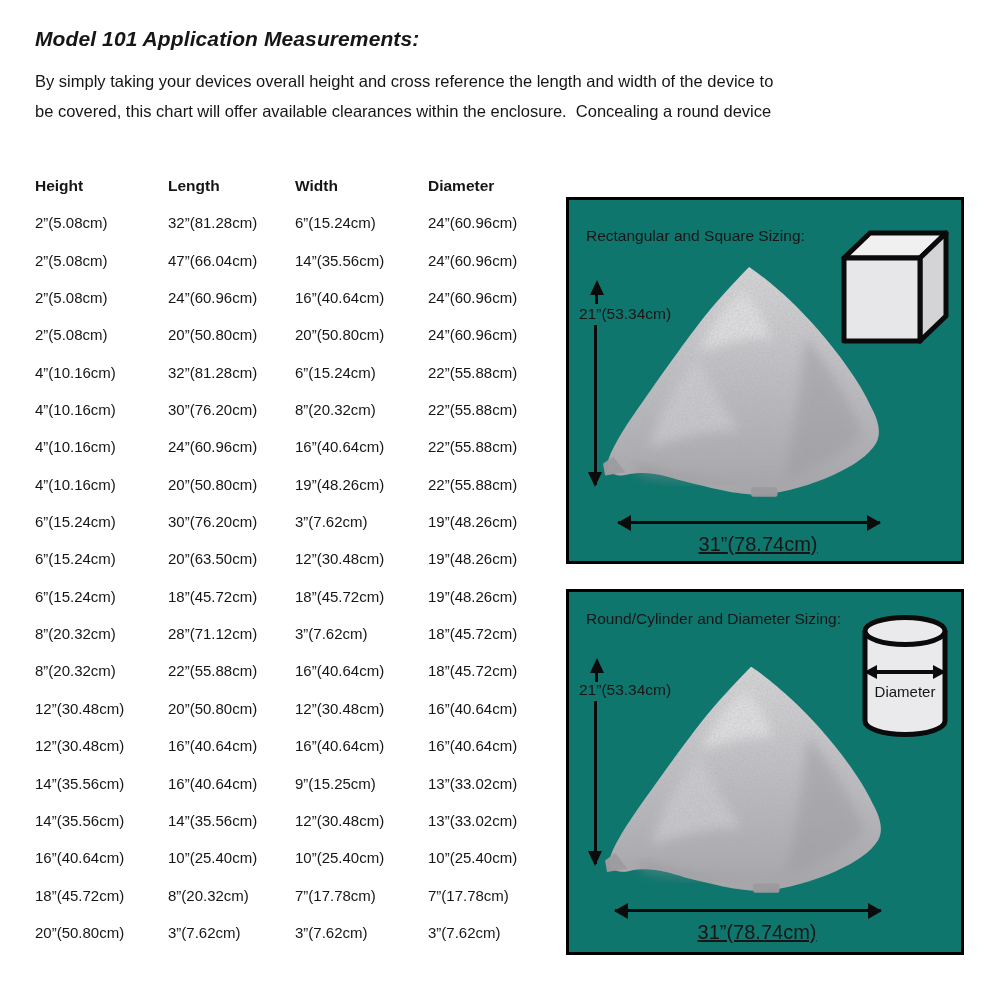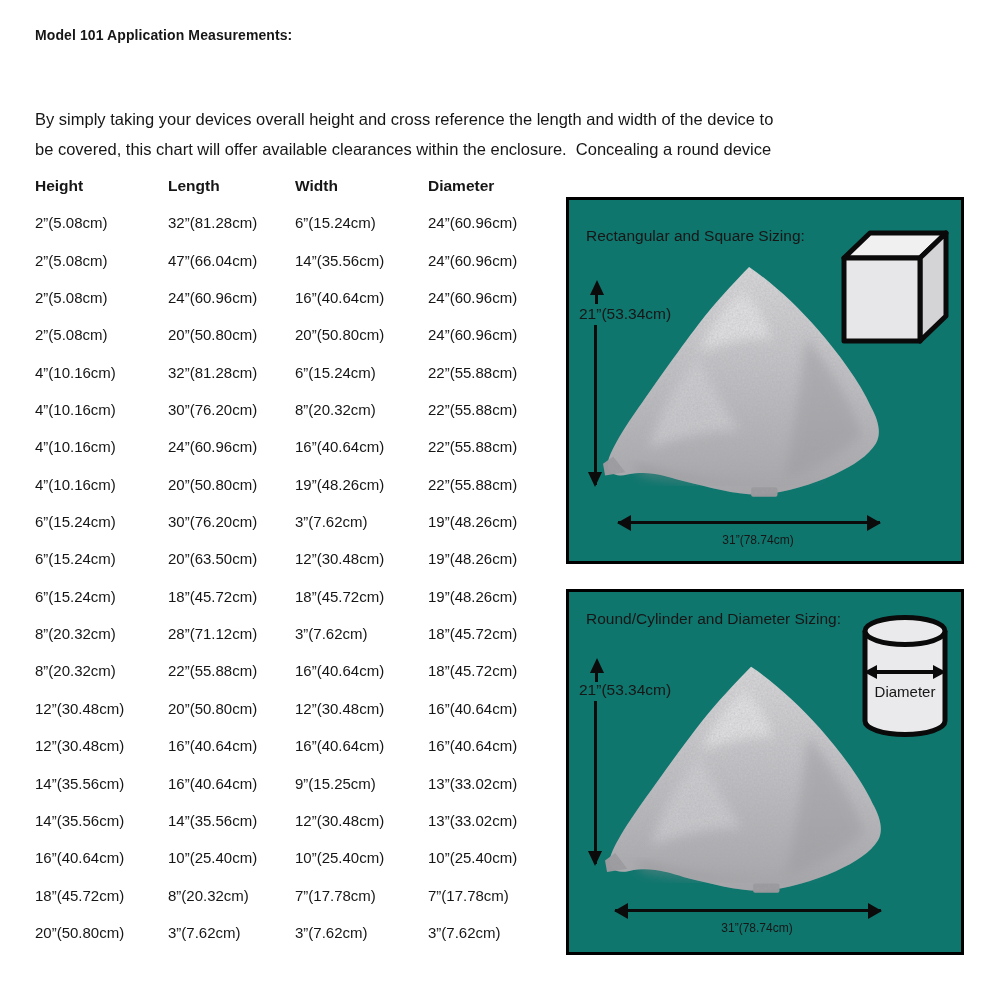--- a/index.html
+++ b/index.html
@@ -2,23 +2,23 @@
 <html><head>
 <meta charset="utf-8">
 <style>
   html,body{margin:0;padding:0;background:#ffffff;}
   .page{
     position:relative;width:1000px;height:988px;background:#ffffff;
     font-family:"Liberation Sans", sans-serif;color:#161616;overflow:hidden;
   }
   .page-title{
     position:absolute;left:35px;top:27px;margin:0;
-    font-size:14px;font-weight:bold;letter-spacing:.1px;
+    font-size:21px;font-weight:bold;letter-spacing:.1px;font-style:italic;
   }
-  .intro{position:absolute;left:35px;top:66px;margin-top:38px;}
+  .intro{position:absolute;left:35px;top:66px;}
   .intro-line{white-space:pre;font-size:16.5px;line-height:30px;}
 
   
   .meas-table{position:absolute;left:35px;top:177px;width:545px;}
   .t-row{display:flex;height:37.35px;}
   .t-cell{font-size:15px;white-space:nowrap;}
   .t-cell:nth-child(1){width:133px;}
   .t-cell:nth-child(2){width:127px;}
   .t-cell:nth-child(3){width:133px;}
   .t-cell:nth-child(4){flex:1;}
@@ -56,21 +56,21 @@
     border-left:7.5px solid transparent;border-right:7.5px solid transparent;border-top:15px solid #0b0b0b;}
 
   
   .dim-line-h{position:absolute;height:3px;background:#0b0b0b;}
   .panel-rect .dim-line-h{left:49px;top:321px;width:262px;}
   .panel-round .dim-line-h{left:46px;top:317px;width:266px;}
   .dim-line-h::before{content:"";position:absolute;left:-1px;top:-6.5px;
     border-top:8px solid transparent;border-bottom:8px solid transparent;border-right:14px solid #0b0b0b;}
   .dim-line-h::after{content:"";position:absolute;right:-1px;top:-6.5px;
     border-top:8px solid transparent;border-bottom:8px solid transparent;border-left:14px solid #0b0b0b;}
-  .dim-h-label{position:absolute;text-align:center;font-size:12px;white-space:nowrap;}
+  .dim-h-label{position:absolute;text-align:center;font-size:20px;white-space:nowrap;text-decoration:underline;}
   .panel-rect .dim-h-label{left:58px;width:262px;top:333px;}
   .panel-round .dim-h-label{left:55px;width:266px;top:329px;}
 
   .defs-holder{position:absolute;width:0;height:0;overflow:hidden;}
 </style>
 </head>
 <body>
 
 <svg class="defs-holder" aria-hidden="true">
   <defs>

